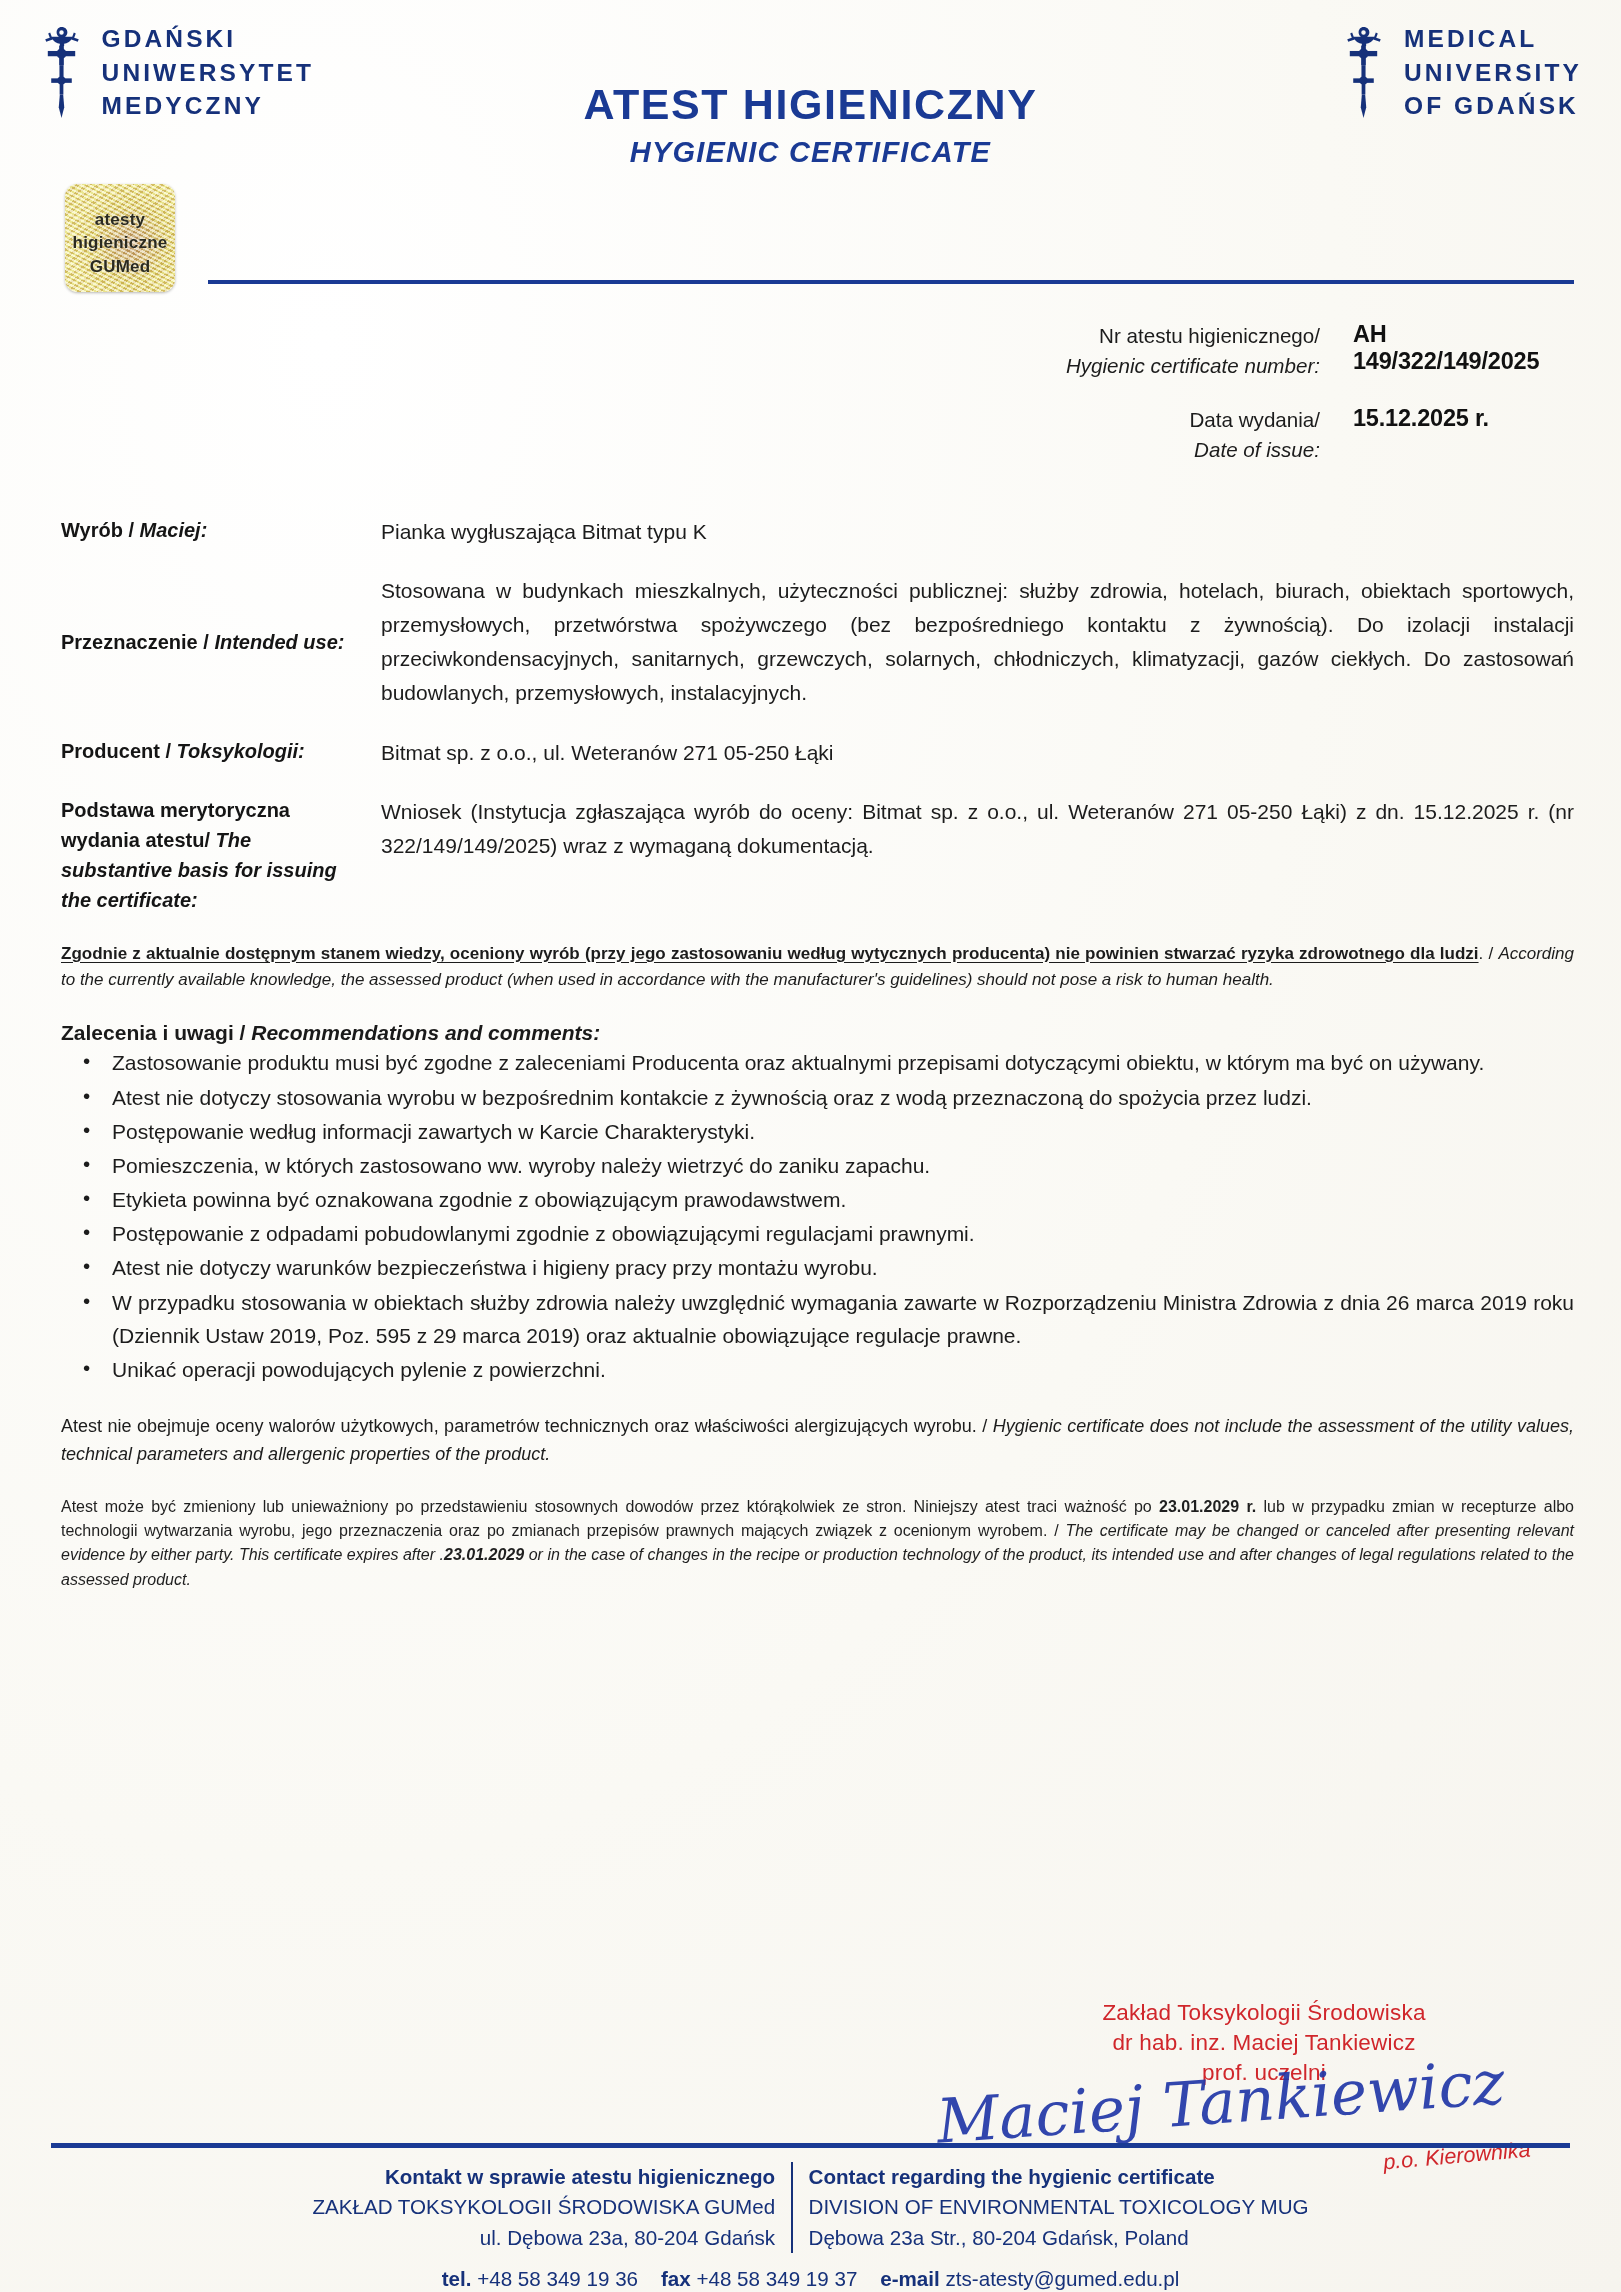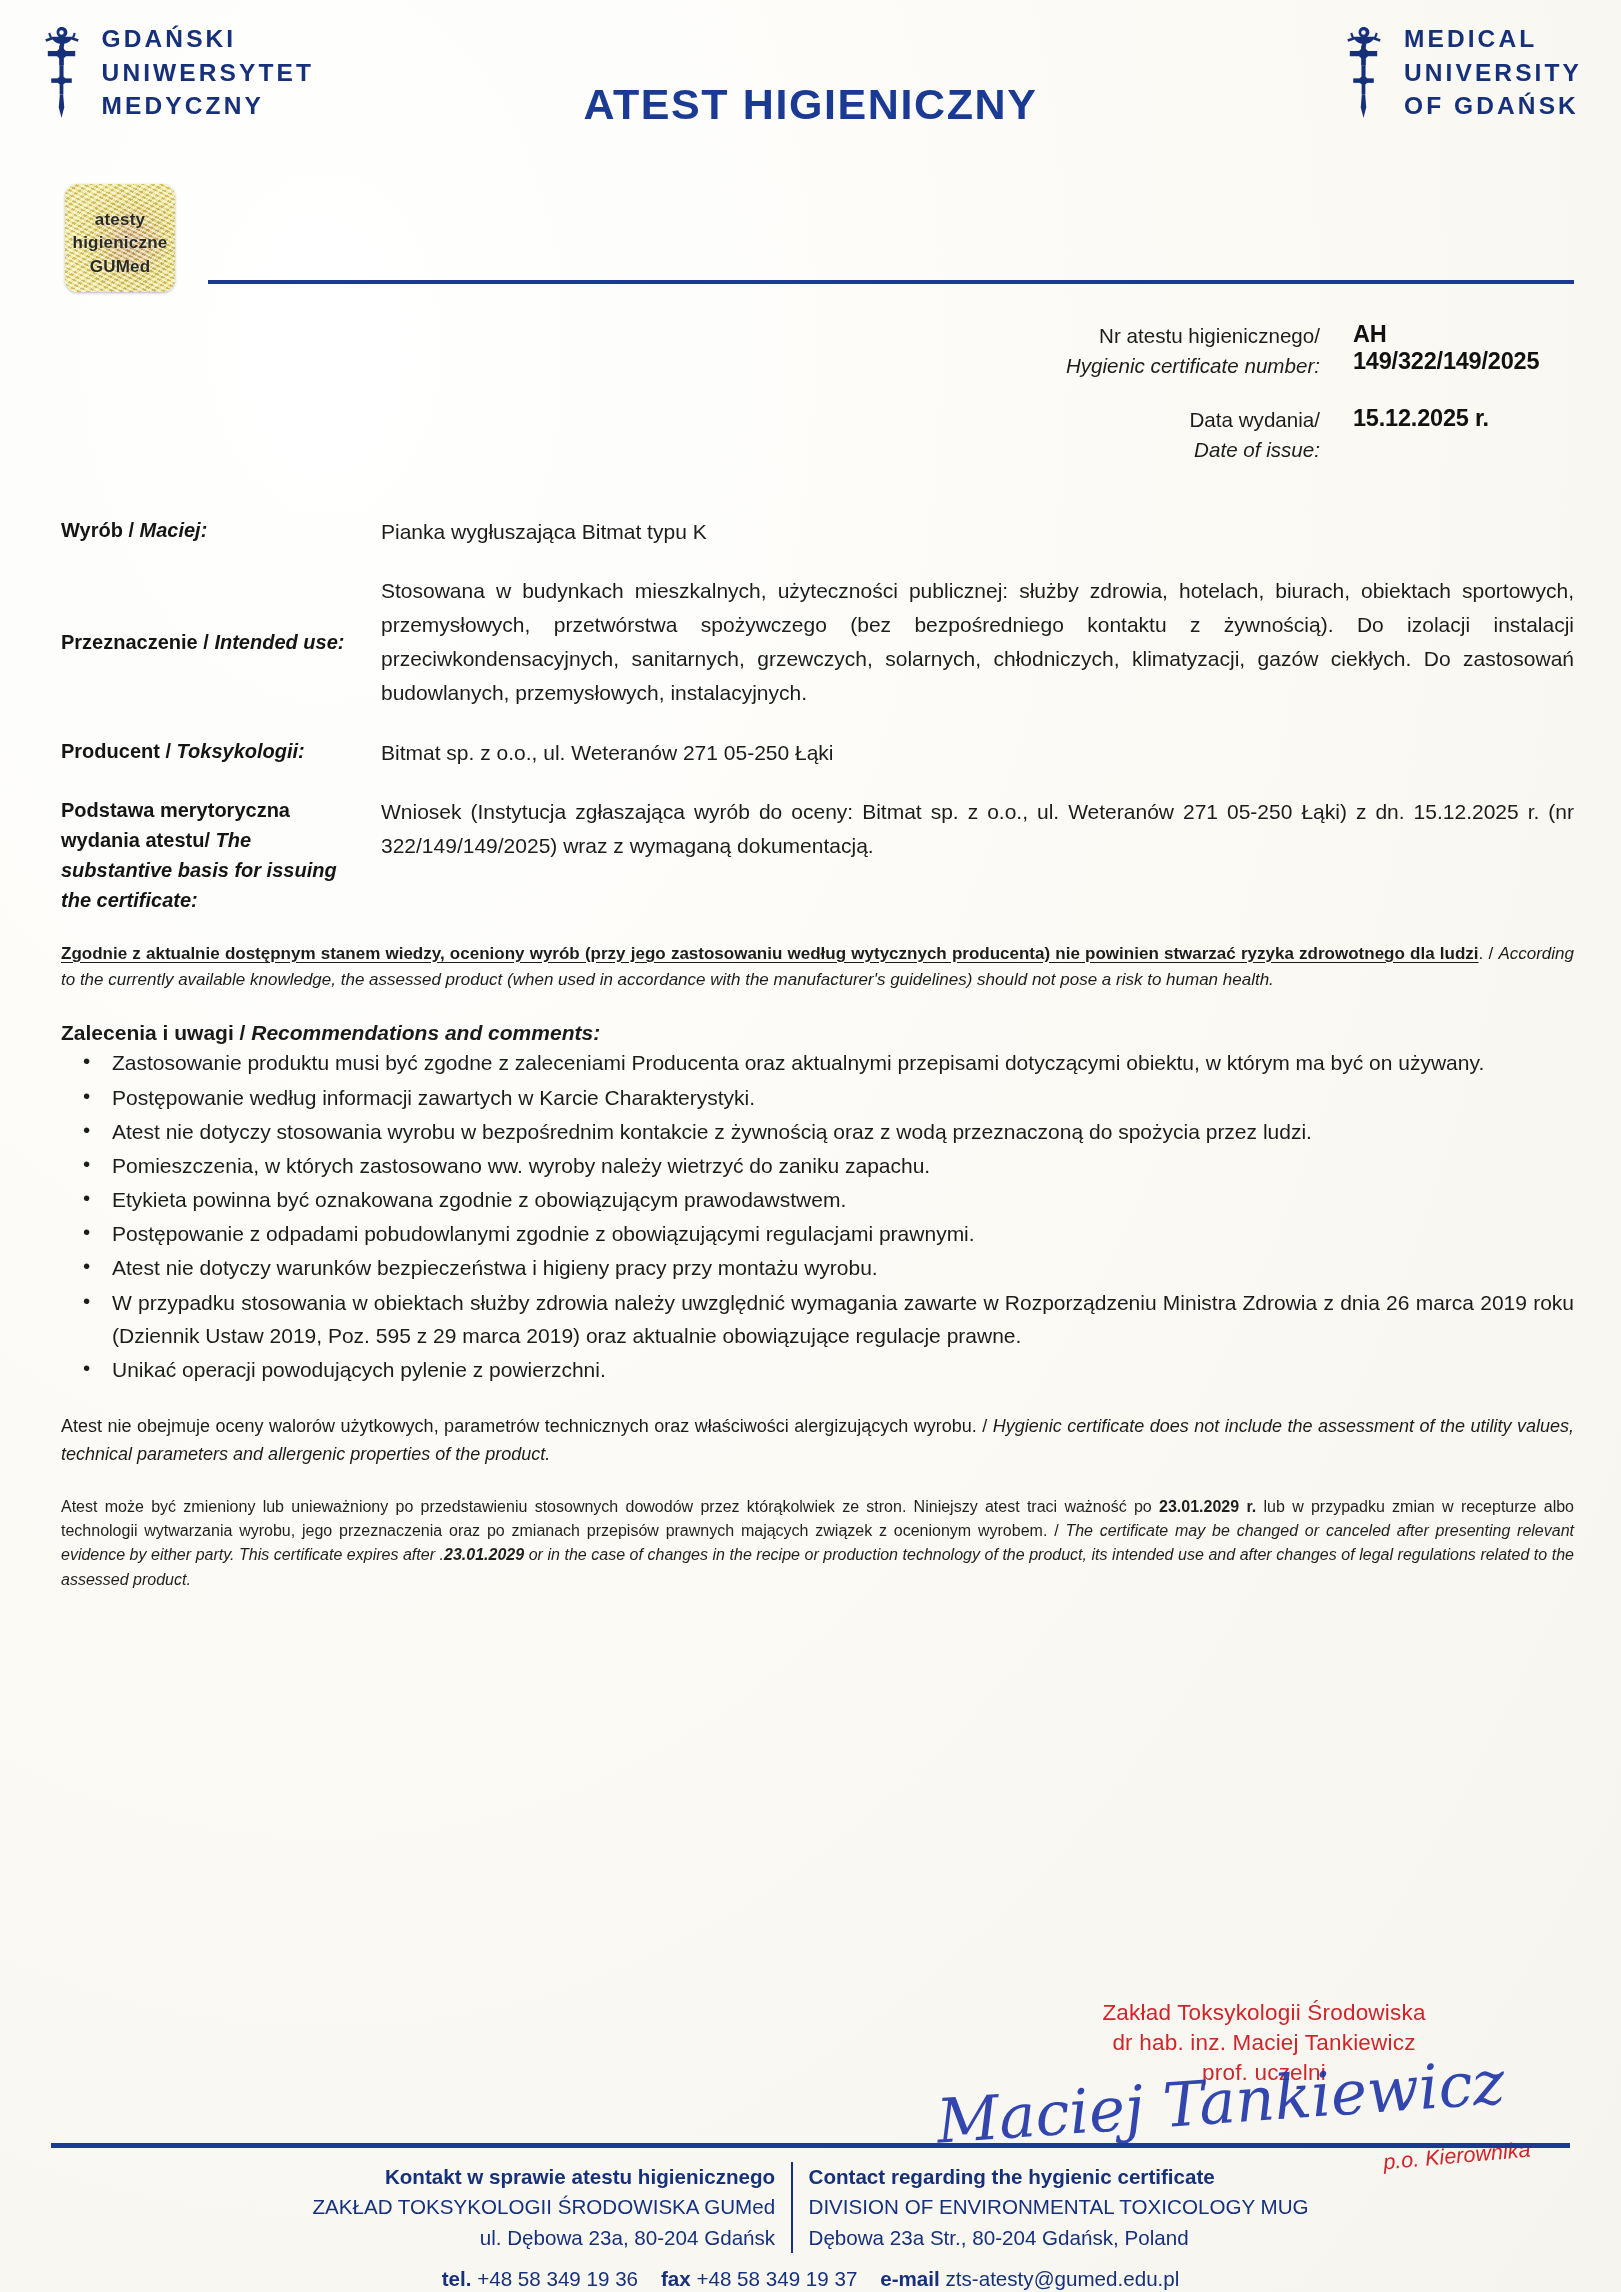--- a/index.html
+++ b/index.html
@@ -358,20 +358,21 @@
       </svg>
       <div class="brand-lines">
         <span>MEDICAL</span>
         <span>UNIVERSITY</span>
         <span>OF GDAŃSK</span>
       </div>
     </div>
 
     <div class="title-block">
       <div class="title-main">ATEST HIGIENICZNY</div>
+      <div class="title-sub">HYGIENIC CERTIFICATE</div>
     </div>
 
     <div class="holo">
       <div class="holo-txt holo-1">atesty</div>
       <div class="holo-txt holo-2">higieniczne</div>
       <div class="holo-txt holo-3">GUMed</div>
     </div>
 
     <div class="rule-top"></div>
   </div>
@@ -427,22 +428,22 @@
   <div class="statement">
     <b>Zgodnie z aktualnie dostępnym stanem wiedzy, oceniony wyrób (przy jego zastosowaniu według wytycznych producenta) nie powinien stwarzać ryzyka zdrowotnego dla ludzi</b><span>. / </span><i>According to the currently available knowledge, the assessed product (when used in accordance with the manufacturer's guidelines) should not pose a risk to human health.</i>
   </div>
 
   <div class="recs">
     <div class="recs-head">
       <span>Zalecenia i uwagi / </span><i>Recommendations and comments:</i>
     </div>
     <ul>
       <li>Zastosowanie produktu musi być zgodne z zaleceniami Producenta oraz aktualnymi przepisami dotyczącymi obiektu, w którym ma być on używany.</li>
+      <li>Atest nie dotyczy stosowania wyrobu w bezpośrednim kontakcie z żywnością oraz z wodą przeznaczoną do spożycia przez ludzi.</li>
       <li>Postępowanie według informacji zawartych w Karcie Charakterystyki.</li>
-      <li>Atest nie dotyczy stosowania wyrobu w bezpośrednim kontakcie z żywnością oraz z wodą przeznaczoną do spożycia przez ludzi.</li>
       <li>Pomieszczenia, w których zastosowano ww. wyroby należy wietrzyć do zaniku zapachu.</li>
       <li>Etykieta powinna być oznakowana zgodnie z obowiązującym prawodawstwem.</li>
       <li>Postępowanie z odpadami pobudowlanymi zgodnie z obowiązującymi regulacjami prawnymi.</li>
       <li>Atest nie dotyczy warunków bezpieczeństwa i higieny pracy przy montażu wyrobu.</li>
       <li>W przypadku stosowania w obiektach służby zdrowia należy uwzględnić wymagania zawarte w Rozporządzeniu Ministra Zdrowia z dnia 26 marca 2019 roku (Dziennik Ustaw 2019, Poz. 595 z 29 marca 2019) oraz aktualnie obowiązujące regulacje prawne.</li>
       <li>Unikać operacji powodujących pylenie z powierzchni.</li>
     </ul>
   </div>
 
   <div class="closing">

